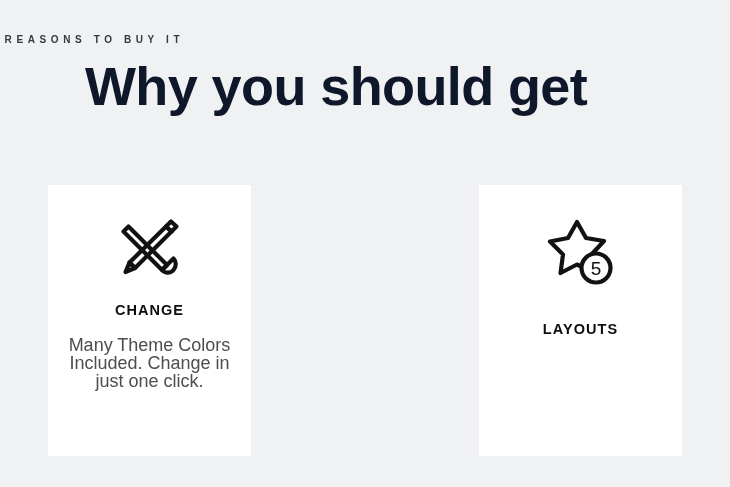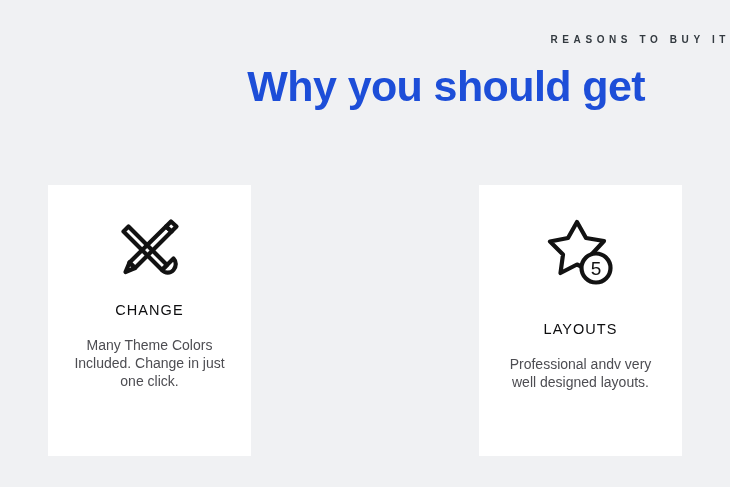--- a/index.html
+++ b/index.html
@@ -19,40 +19,40 @@
     height: 487px;
     background: #f0f1f3;
   }
 
   
   .header {
     position: absolute;
     left: 0;
     top: 0;
     width: 730px;
-    text-align: right;
+    text-align: left;
   }
   .eyebrow {
     margin-top: 33px;
     font-size: 10px;
     font-weight: 700;
     letter-spacing: 4.6px;
     color: #333a40;
     text-transform: uppercase;
     line-height: 14px;
     text-indent: 4.6px;
   }
   .headline {
     margin: 13px auto 0;
     width: 560px;
-    font-size: 43px;
+    font-size: 54px;
     font-weight: 700;
     line-height: 52px;
     letter-spacing: -0.6px;
-    color: #1d4ed8;
+    color: #0f172a;
   }
 
   
   .cards {
     position: absolute;
     left: 48px;
     top: 185px;
     width: 634px;
     height: 271px;
     display: flex;
@@ -72,31 +72,31 @@
     height: 84px;
     display: flex;
     align-items: center;
     justify-content: center;
   }
   .card-title {
     margin-top: 6px;
     width: 182px;
     text-align: center;
     font-size: 14.5px;
-    font-weight: 400;
+    font-weight: 700;
     letter-spacing: 1.05px;
     line-height: 19px;
     color: #0d0d0f;
     text-transform: uppercase;
   }
   .card-body {
     margin-top: 16px;
     width: 168px;
     text-align: center;
-    font-size: 14px;
+    font-size: 18px;
     line-height: 18px;
     color: #4d4d52;
   }
 </style>
 </head>
 <body>
 
 <div class="page">
 
   <div class="header">
@@ -133,18 +133,17 @@
         <svg width="74" height="74" viewBox="0 0 74 74" fill="none" stroke="#121212" stroke-width="4.2" stroke-linecap="round" stroke-linejoin="round">
           <path d="M33 6 L42 22 L60 25 L47.5 38.5 L50 56.5 L33 48.5 L16.5 57 L19 38.5 L6 25.5 L24 22 Z"></path>
           <circle cx="52" cy="52" r="14.5" fill="#ffffff"></circle>
           <text x="52" y="58.5" text-anchor="middle" font-family="'Liberation Sans', sans-serif" font-size="19" font-weight="400" fill="#121212" stroke="none">5</text>
         </svg>
       </div>
       <div class="card-title">
         <br>
         <span>LAYOUTS</span>
       </div>
-      <div class="card-body">Professional andv very well designed layouts.</div>
     </div>
 
 
   </div>
 </div>
 
 </body></html>

